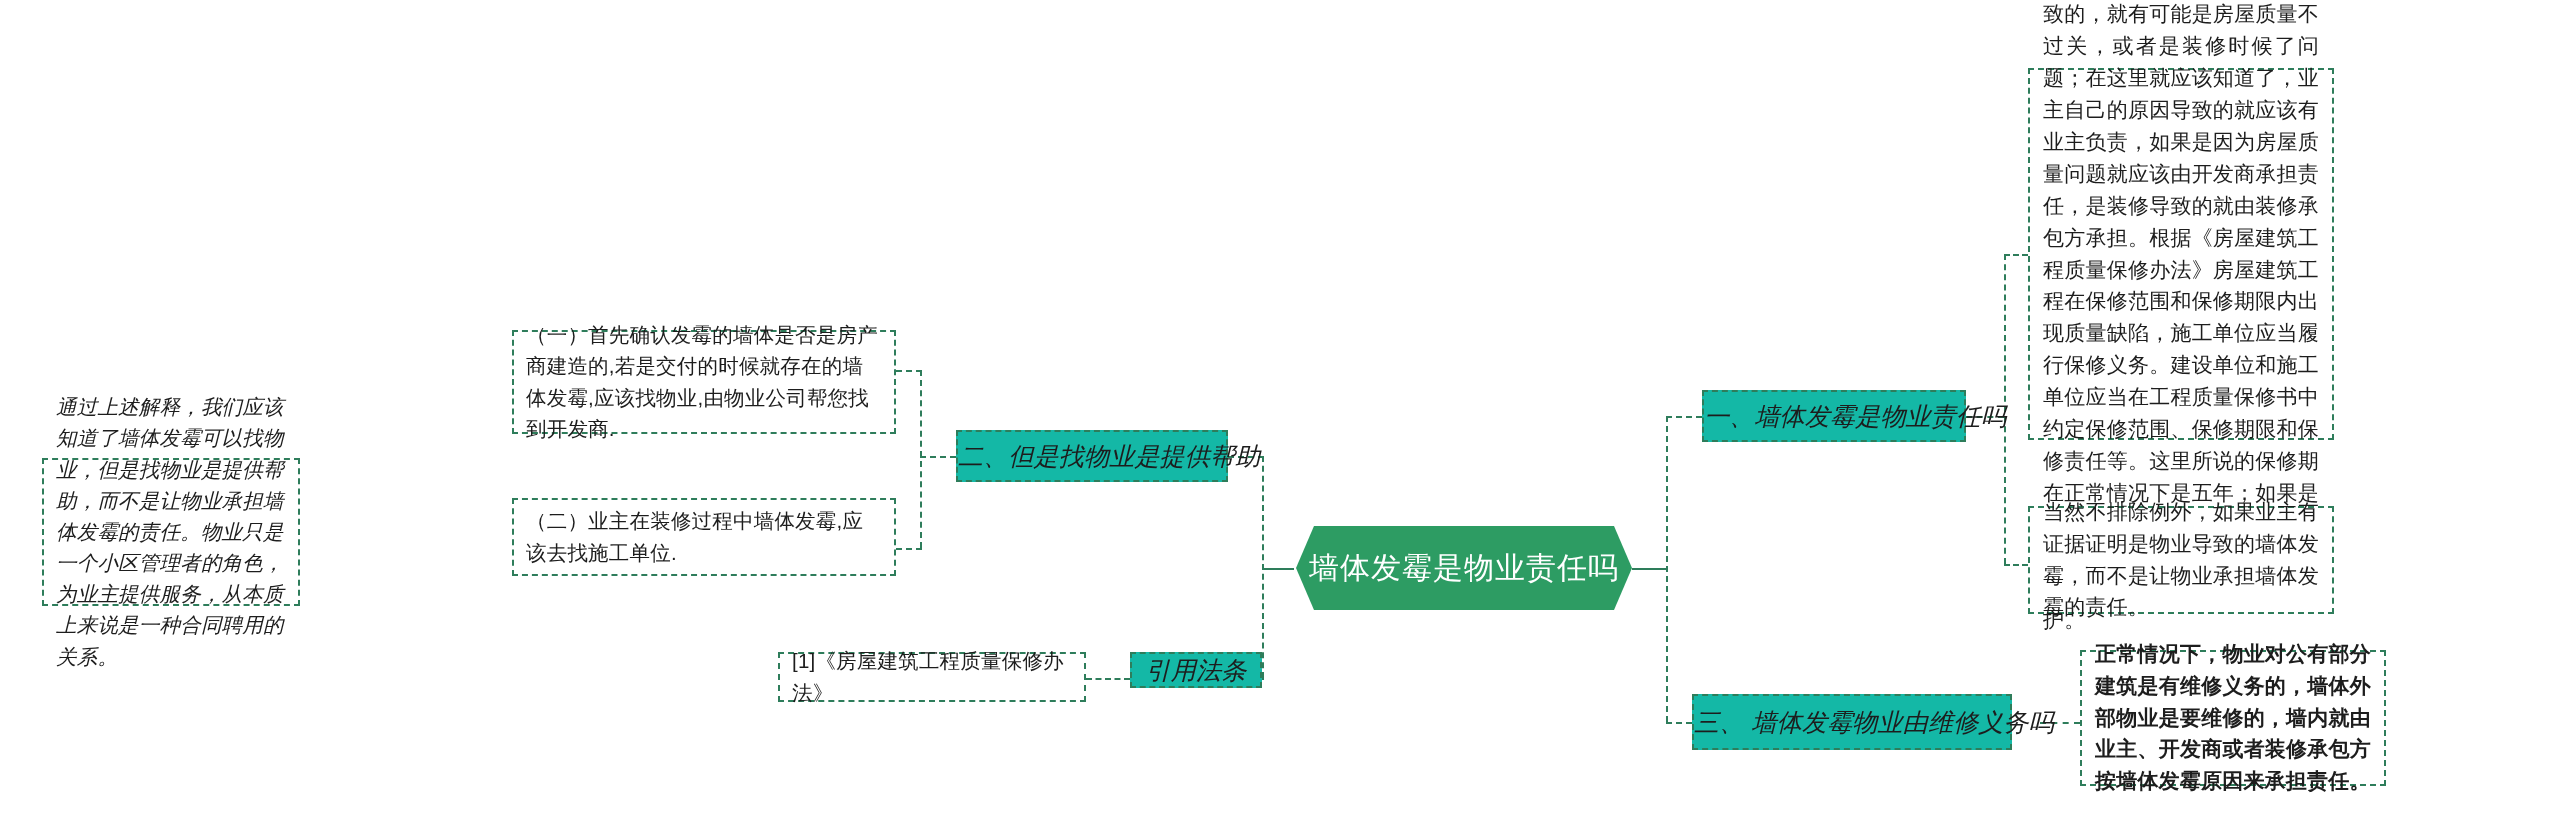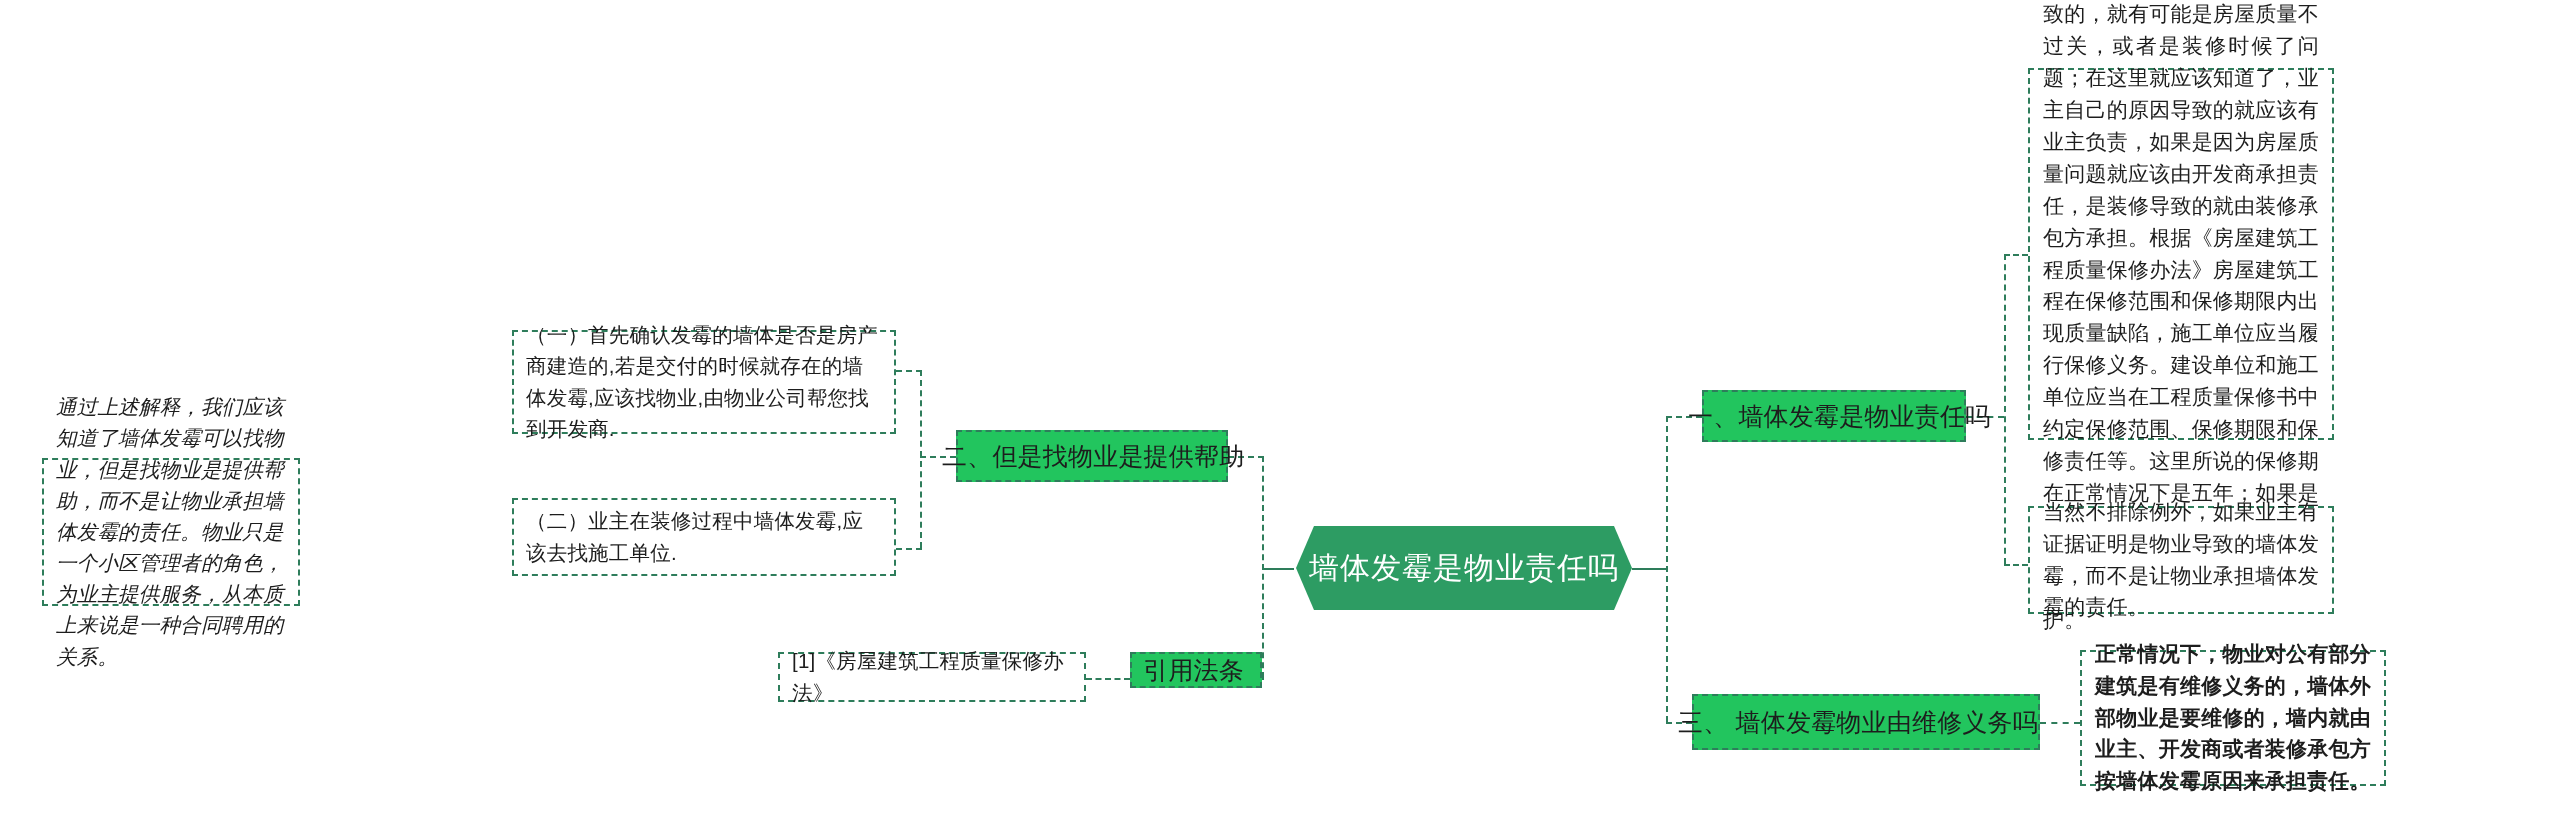--- a/index.html
+++ b/index.html
@@ -37,22 +37,23 @@
   .node .txt {
     display: block;
     width: 100%;
     line-height: 1.52;
     letter-spacing: 0.2px;
     white-space: pre-wrap;
   }
 
   
   .topic {
-    background: #22c55e;
-    justify-content: flex-end;
+    background: #14b8a6;
+    justify-content: center;
+    font-style: italic;
   }
   .topic .txt {
     font-size: 25px;
     padding: 0 16px;
     white-space: nowrap;
   }
 
   
   .para .txt {
     font-size: 21px;
@@ -162,21 +163,21 @@
   </div>
 
   <div class="node leaf para" style="left:2028px; top:68px; width:306px; height:372px;">
     <span class="txt">一般来说，墙体发霉不是物业责任，住宅里面是业主专有部分，只有业主在使用，那么墙体发霉，如果不是业主自己导致的，就有可能是房屋质量不过关，或者是装修时候了问题；在这里就应该知道了，业主自己的原因导致的就应该有业主负责，如果是因为房屋质量问题就应该由开发商承担责任，是装修导致的就由装修承包方承担。根据《房屋建筑工程质量保修办法》房屋建筑工程在保修范围和保修期限内出现质量缺陷，施工单位应当履行保修义务。建设单位和施工单位应当在工程质量保修书中约定保修范围、保修期限和保修责任等。这里所说的保修期在正常情况下是五年；如果是因为业主使用不当、第三方人为损坏或者不可抗力因素导致的，就不受最低保修年限的保护。</span>
   </div>
 
   <div class="node leaf para" style="left:2028px; top:506px; width:306px; height:108px;">
     <span class="txt">当然不排除例外，如果业主有证据证明是物业导致的墙体发霉，而不是让物业承担墙体发霉的责任。</span>
   </div>
 
-  <div class="node topic" style="left:1692px; top:694px; width:348px; height:56px;">
+  <div class="node topic" style="left:1692px; top:694px; width:320px; height:56px;">
     <span class="txt">三、 墙体发霉物业由维修义务吗</span>
   </div>
 
   <div class="node leaf para" style="left:2080px; top:650px; width:306px; height:136px;font-weight:bold;">
     <span class="txt">正常情况下，物业对公有部分建筑是有维修义务的，墙体外部物业是要维修的，墙内就由业主、开发商或者装修承包方按墙体发霉原因来承担责任。</span>
   </div>
 
   <div class="node topic" style="left:956px; top:430px; width:272px; height:52px;">
     <span class="txt">二、但是找物业是提供帮助</span>
   </div>

